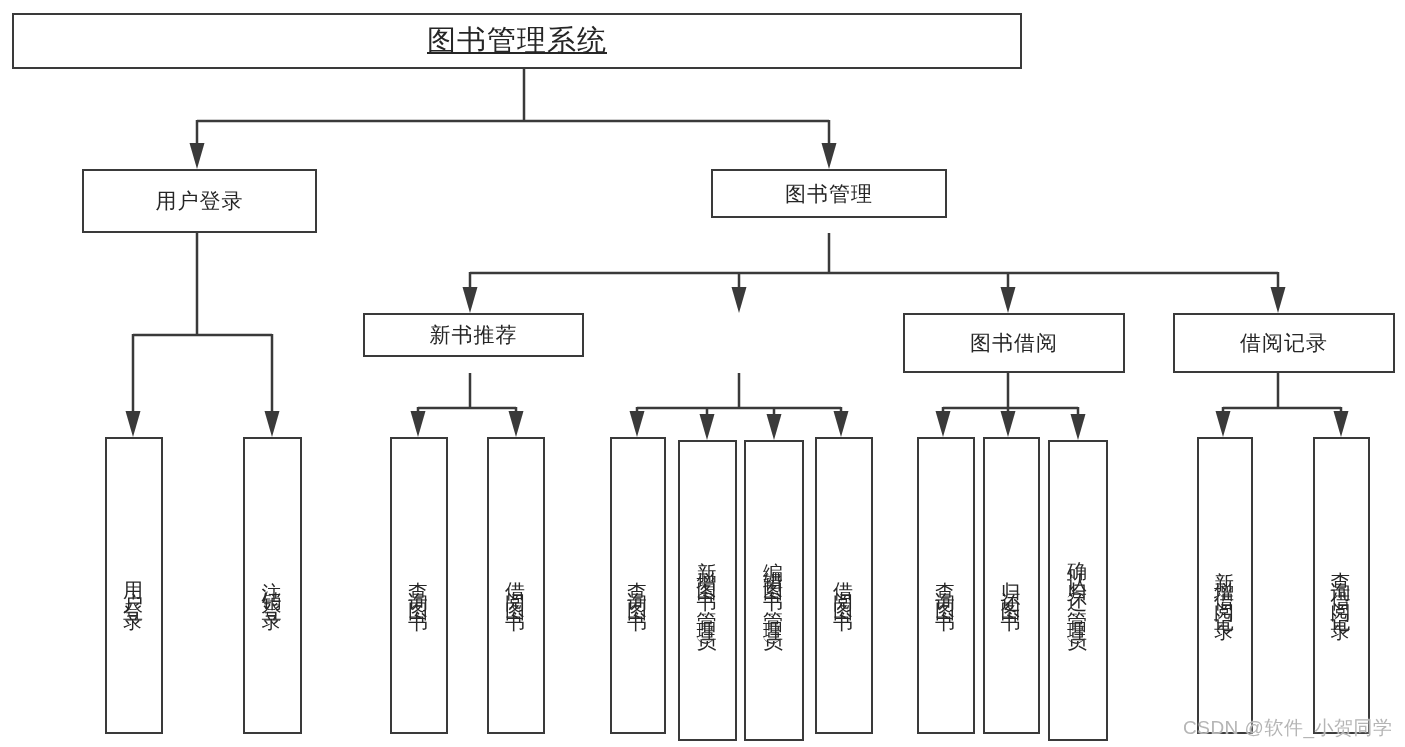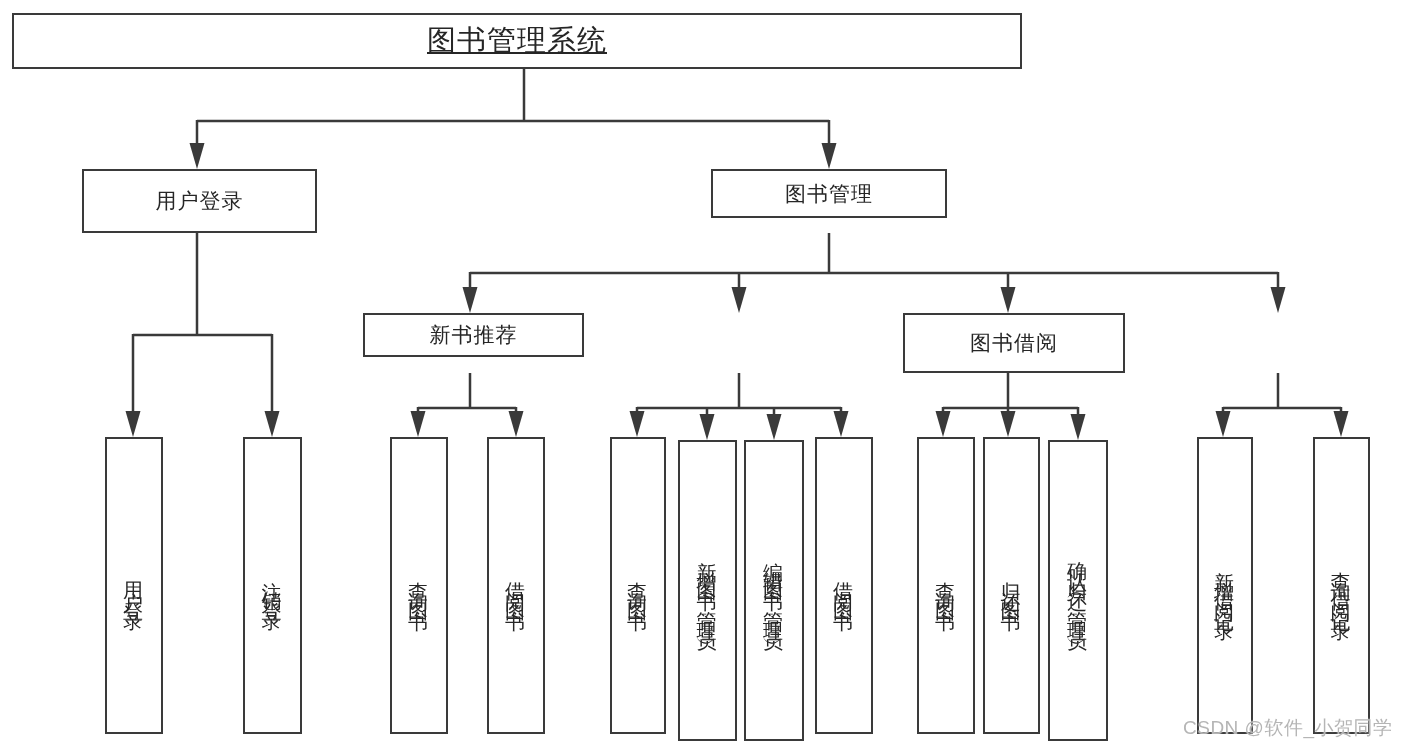--- a/index.html
+++ b/index.html
@@ -80,20 +80,21 @@
     </g>
   </svg>
 
   <div class="box root-label" style="left:12px;top:13px;width:1010px;height:56px">图书管理系统</div>
 
   <div class="box h-label" style="left:82px;top:169px;width:235px;height:64px">用户登录</div>
   <div class="box h-label" style="left:711px;top:169px;width:236px;height:49px">图书管理</div>
 
   <div class="box h-label" style="left:363px;top:313px;width:221px;height:44px">新书推荐</div>
   <div class="box h-label" style="left:903px;top:313px;width:222px;height:60px">图书借阅</div>
+  <div class="box h-label" style="left:1173px;top:313px;width:222px;height:60px">借阅记录</div>
 
   <div class="box v-label" style="left:105px;top:437px;width:58px;height:297px">用户登录</div>
   <div class="box v-label" style="left:243px;top:437px;width:59px;height:297px">注销登录</div>
 
   <div class="box v-label" style="left:390px;top:437px;width:58px;height:297px">查询图书</div>
   <div class="box v-label" style="left:487px;top:437px;width:58px;height:297px">借阅图书</div>
 
   <div class="box v-label" style="left:610px;top:437px;width:56px;height:297px">查询图书</div>
   <div class="box v-label" style="left:678px;top:440px;width:59px;height:301px">新增图书（管理员）</div>
   <div class="box v-label" style="left:744px;top:440px;width:60px;height:301px">编辑图书（管理员）</div>

